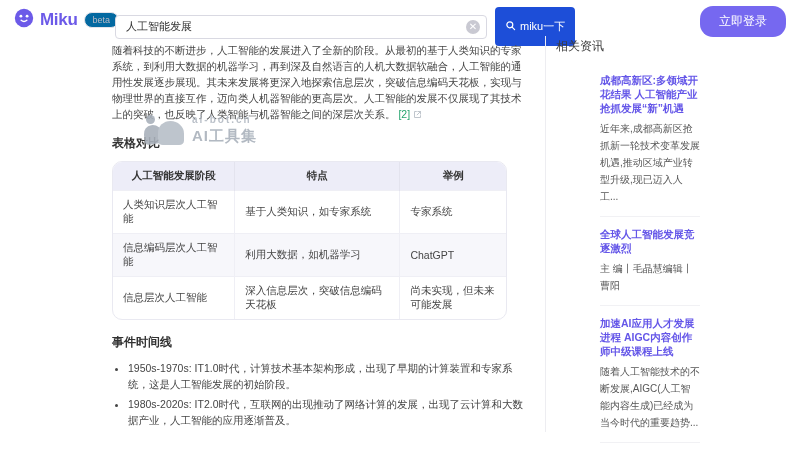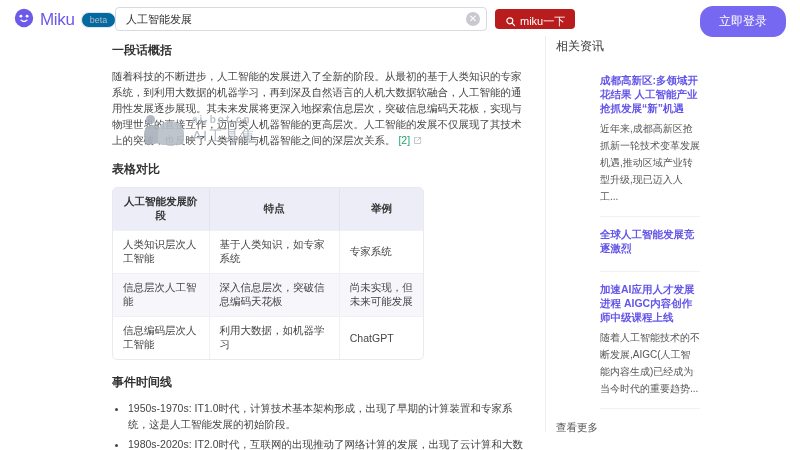--- a/index.html
+++ b/index.html
@@ -6,36 +6,36 @@
   html, body { width: 800px; height: 450px; }
   body {
     font-family: "Liberation Sans", "DejaVu Sans", sans-serif;
     background: #ffffff;
     position: relative;
     overflow: hidden;
     color: #404040;
   }
   
   .logo-wrap { position: absolute; left: 14px; top: 8px; display: flex; align-items: center; gap: 6px; cursor: pointer; }
-  .logo-text { font-size: 17px; font-weight: normal; color: #6C5AE8; letter-spacing: -0.3px; }
+  .logo-text { font-size: 17px; font-weight: bold; color: #6C5AE8; letter-spacing: -0.3px; }
   .beta-badge { border: 1px solid #e4e4ea; background: #0369a1; color: #b9b9c4; font-size: 9px; padding: 2px 8px; border-radius: 9px; }
   .search-group { position: absolute; left: 115px; top: 7px; display: flex; align-items: center; }
   .search-box { position: relative; }
   .search-input {
     width: 372px; height: 24px; border: 1px solid #d9d9e2; border-radius: 4px;
     padding: 0 28px 0 10px; font-size: 11px; color: #333; outline: none;
     font-family: "Liberation Sans", "DejaVu Sans", sans-serif;
   }
   .clear-icon {
     position: absolute; right: 7px; top: 5px; width: 14px; height: 14px; border-radius: 50%;
     background: #c9c9d2; color: #fff; font-size: 10px; line-height: 14px; text-align: center; cursor: pointer;
   }
   .search-btn {
-    margin-left: 8px; height: 20px; background: #b91c1c; color: #fff; border: none; border-radius: 4px;
-    font-size: 11px; padding: 0 10px; display: flex; align-items: flex-end; gap: 4px; cursor: pointer;
+    margin-left: 8px; height: 39px; background: #1d4ed8; color: #fff; border: none; border-radius: 4px;
+    font-size: 11px; padding: 0 10px; display: flex; align-items: center; gap: 4px; cursor: pointer;
     font-family: "Liberation Sans", "DejaVu Sans", sans-serif;
   }
   .login-btn {
     position: absolute; right: 14px; top: 6px; background: #7668F0; color: #fff; border: none;
     border-radius: 13px; padding: 7px 19px; font-size: 12px; cursor: pointer;
     font-family: "Liberation Sans", "DejaVu Sans", sans-serif;
   }
   
   .main { position: absolute; left: 112px; top: 42px; width: 416px; }
   .section-title { font-size: 12px; font-weight: bold; color: #333; margin-bottom: 9px; }
@@ -43,23 +43,23 @@
   .citation { color: #23A36D; cursor: pointer; }
   .ext-icon { display: inline-block; vertical-align: -1px; margin-left: 3px; cursor: pointer; }
   .gap { height: 12px; }
   
   .watermark { position: absolute; left: 32px; top: 72px; display: flex; align-items: center; gap: 8px; pointer-events: none; opacity: .9; }
   .wm-logo { position: relative; width: 40px; height: 30px; }
   .wm-dot { position: absolute; left: 2px; top: 0; width: 9px; height: 9px; border-radius: 50%; background: #a9b1bb; }
   .wm-hill-a { position: absolute; left: 0; top: 10px; width: 19px; height: 19px; background: #a9b1bb; border-radius: 45% 55% 20% 20%; transform: rotate(-8deg); }
   .wm-hill-b { position: absolute; left: 14px; top: 6px; width: 26px; height: 24px; background: #b8bfc8; border-radius: 48% 52% 18% 18%; }
   .wm-url { font-size: 10px; font-weight: bold; letter-spacing: 2px; color: #b4bbc4; }
-  .wm-name { font-size: 15px; font-weight: normal; color: #aab2bc; letter-spacing: 1px; margin-top: 2px; }
-  
-  .table-wrap { width: 312px; border: 1px solid #e9e9f1; border-radius: 5px; overflow: hidden; margin-top: 4px; }
+  .wm-name { font-size: 15px; font-weight: bold; color: #aab2bc; letter-spacing: 1px; margin-top: 2px; }
+  
+  .table-wrap { width: 395px; border: 1px solid #e9e9f1; border-radius: 10px; overflow: hidden; margin-top: 4px; }
   table { width: 100%; border-collapse: collapse; }
   th { background: #EDEDF8; font-size: 10.5px; font-weight: bold; color: #333; padding: 7px 6px; text-align: center; border-right: 1px solid #e3e3ee; }
   th:last-child, td:last-child { border-right: none; }
   td { font-size: 10.5px; color: #454545; padding: 7px 10px; border-right: 1px solid #efeff5; border-top: 1px solid #efeff5; text-align: left; }
   tbody tr:nth-child(2) { background: #f7f7fb; }
   col.c1 { width: 31%; } col.c2 { width: 42%; } col.c3 { width: 27%; }
   
   .timeline-list { margin: 2px 0 0 16px; }
   .timeline-list li { font-size: 10.5px; line-height: 16px; color: #454545; margin-bottom: 4px; }
   
@@ -118,21 +118,20 @@
       <span class="wm-dot"></span>
         <span class="wm-hill-a"></span>
         <span class="wm-hill-b"></span>
     </span>
     <span class="wm-texts">
       <div class="wm-url">ai-bot.cn</div>
       <div class="wm-name">AI工具集</div>
     </span>
   </div>
 
-  <div class="section-title">一段话概括</div>
   <p class="para"><span>随着科技的不断进步，人工智能的发展进入了全新的阶段。从最初的基于人类知识的专家系统，到利用大数据的机器学习，再到深及自然语言的人机大数据软融合，人工智能的通用性发展逐步展现。其未来发展将更深入地探索信息层次，突破信息编码天花板，实现与物理世界的直接互作，迈向类人机器智能的更高层次。人工智能的发展不仅展现了其技术上的突破，也反映了人类智能与机器智能之间的深层次关系。</span>
     <span class="citation">[2]</span><span class="ext-icon">
       <svg width="9" height="9" viewBox="0 0 24 24" fill="none" stroke="#b9bfc7" stroke-width="2.4" stroke-linecap="round">
         <path d="M9 4 H4 V20 H20 V15"></path>
           <path d="M13 4 H20 V11"></path>
           <path d="M20 4 L11 13"></path>
       </svg>
     </span>
   </p>
 
@@ -153,29 +152,29 @@
           <th>举例</th>
         </tr>
       </thead>
       <tbody>
         <tr>
           <td>人类知识层次人工智能</td>
           <td>基于人类知识，如专家系统</td>
           <td>专家系统</td>
         </tr>
         <tr>
+          <td>信息编码层次人工智能</td>
+          <td>利用大数据，如机器学习</td>
+          <td>ChatGPT</td>
+        </tr>
+        <tr>
           <td>信息层次人工智能</td>
           <td>深入信息层次，突破信息编码天花板</td>
           <td>尚未实现，但未来可能发展</td>
         </tr>
-        <tr>
-          <td>信息编码层次人工智能</td>
-          <td>利用大数据，如机器学习</td>
-          <td>ChatGPT</td>
-        </tr>
       </tbody>
     </table>
   </div>
 
   <div class="gap" style="height:14px"></div>
   <div class="section-title">事件时间线</div>
 
   <ul class="timeline-list">
     <li><span>1950s-1970s: IT1.0时代，计算技术基本架构形成，出现了早期的计算装置和专家系统，这是人工智能发展的初始阶段。</span></li>
     <li><span>1980s-2020s: IT2.0时代，互联网的出现推动了网络计算的发展，出现了云计算和大数据产业，人工智能的应用逐渐普及。</span></li>
@@ -188,20 +187,21 @@
 
 <div class="sidebar">
   <div class="sidebar-title">相关资讯</div>
 
   <div class="news-item">
     <div class="news-title">成都高新区:多领域开花结果 人工智能产业抢抓发展“新”机遇</div>
     <div class="news-body">近年来,成都高新区抢抓新一轮技术变革发展机遇,推动区域产业转型升级,现已迈入人工...</div>
   </div>
   <div class="news-item">
     <div class="news-title">全球人工智能发展竞逐激烈</div>
+    <div class="news-body">主 编丨毛晶慧编辑丨曹阳</div>
   </div>
   <div class="news-item">
     <div class="news-title">加速AI应用人才发展进程 AIGC内容创作师中级课程上线</div>
     <div class="news-body">随着人工智能技术的不断发展,AIGC(人工智能内容生成)已经成为当今时代的重要趋势...</div>
   </div>
 
   <div class="view-more">查看更多</div>
 
   <div class="suggestions">
     <button class="suggestion-btn">人工智能发展</button>

